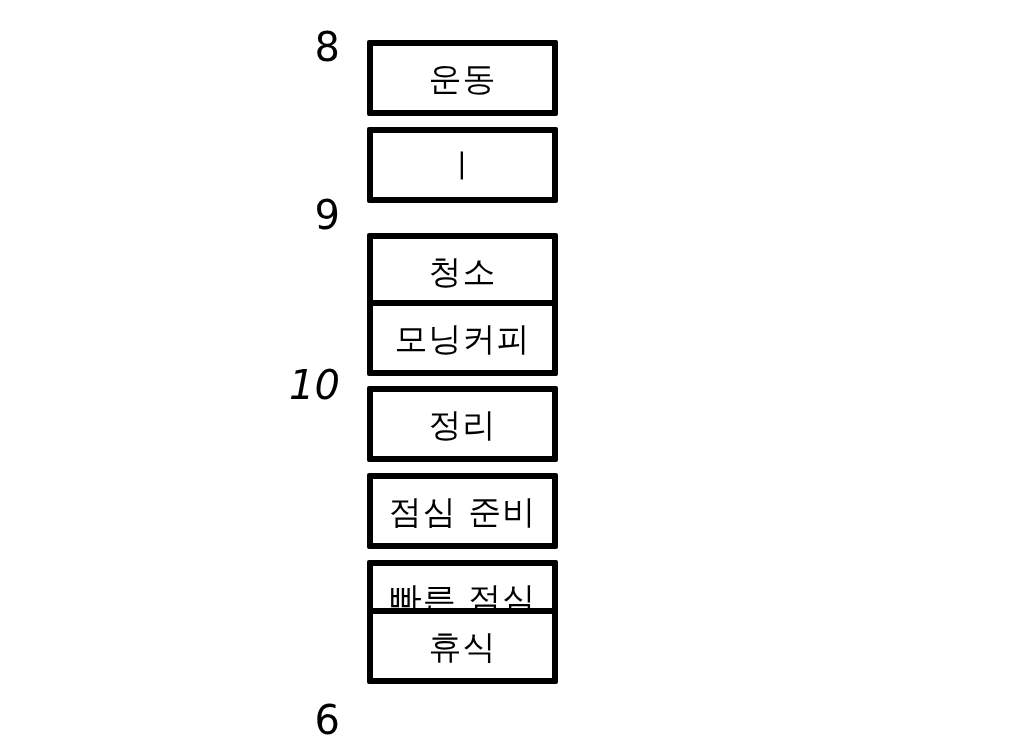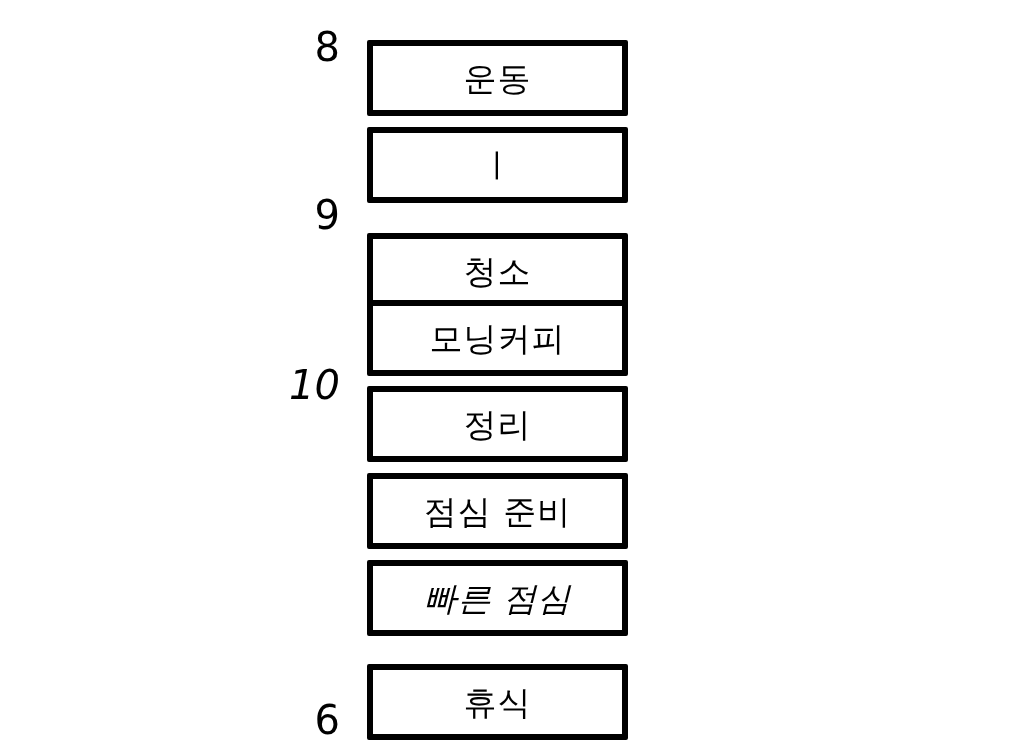--- a/index.html
+++ b/index.html
@@ -30,38 +30,38 @@
   }
   .hl-8  { top: 25px;  }
   .hl-9  { top: 193px; }
   .hl-10 { top: 363px; font-style: italic; }
   .hl-11 { top: 533px; }
   .hl-12 { top: 698px; }
 
   .block {
     position: absolute;
     left: 367px;
-    width: 261px;
+    width: 191px;
     height: 76px;
     box-sizing: border-box;
     border: 6px solid #000000;
     border-radius: 2px;
     background: #ffffff;
     display: flex;
     align-items: center;
     justify-content: center;
   }
   .bk-0 { top: 40px;  }
   .bk-1 { top: 127px; }
   .bk-2 { top: 213px; margin-top: 20px; }
   .bk-3 { top: 300px; align-items: center; }
   .bk-4 { top: 386px; }
   .bk-5 { top: 473px; }
-  .bk-6 { top: 560px; font-style: italic; }
-  .bk-7 { top: 664px; align-items: center; }
+  .bk-6 { top: 560px; }
+  .bk-7 { top: 608px; align-items: center; }
 
   .block-label {
     font-size: 33px;
     line-height: 1;
     letter-spacing: 1px;
     color: #000000;
     white-space: nowrap;
     user-select: none;
   }
 </style>

